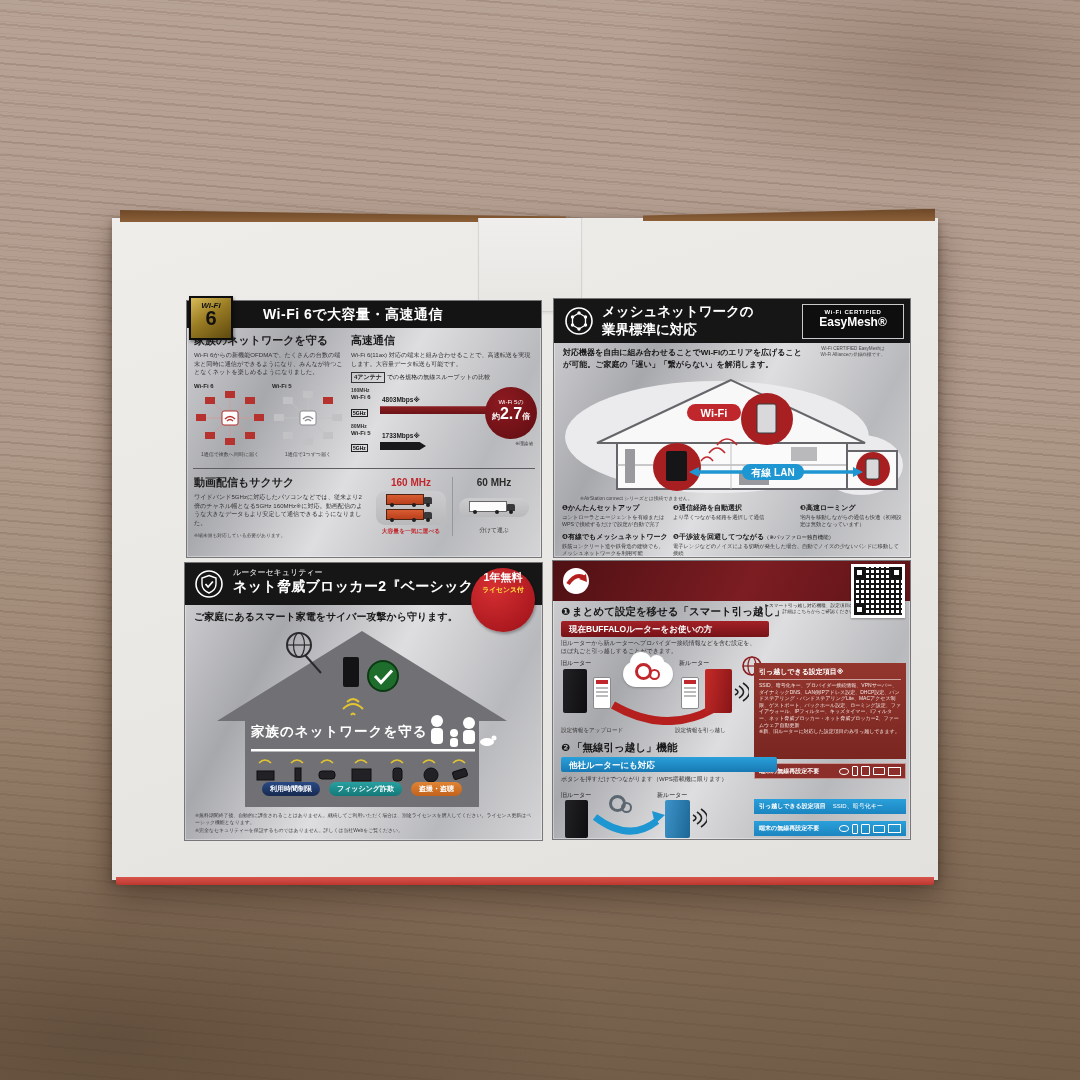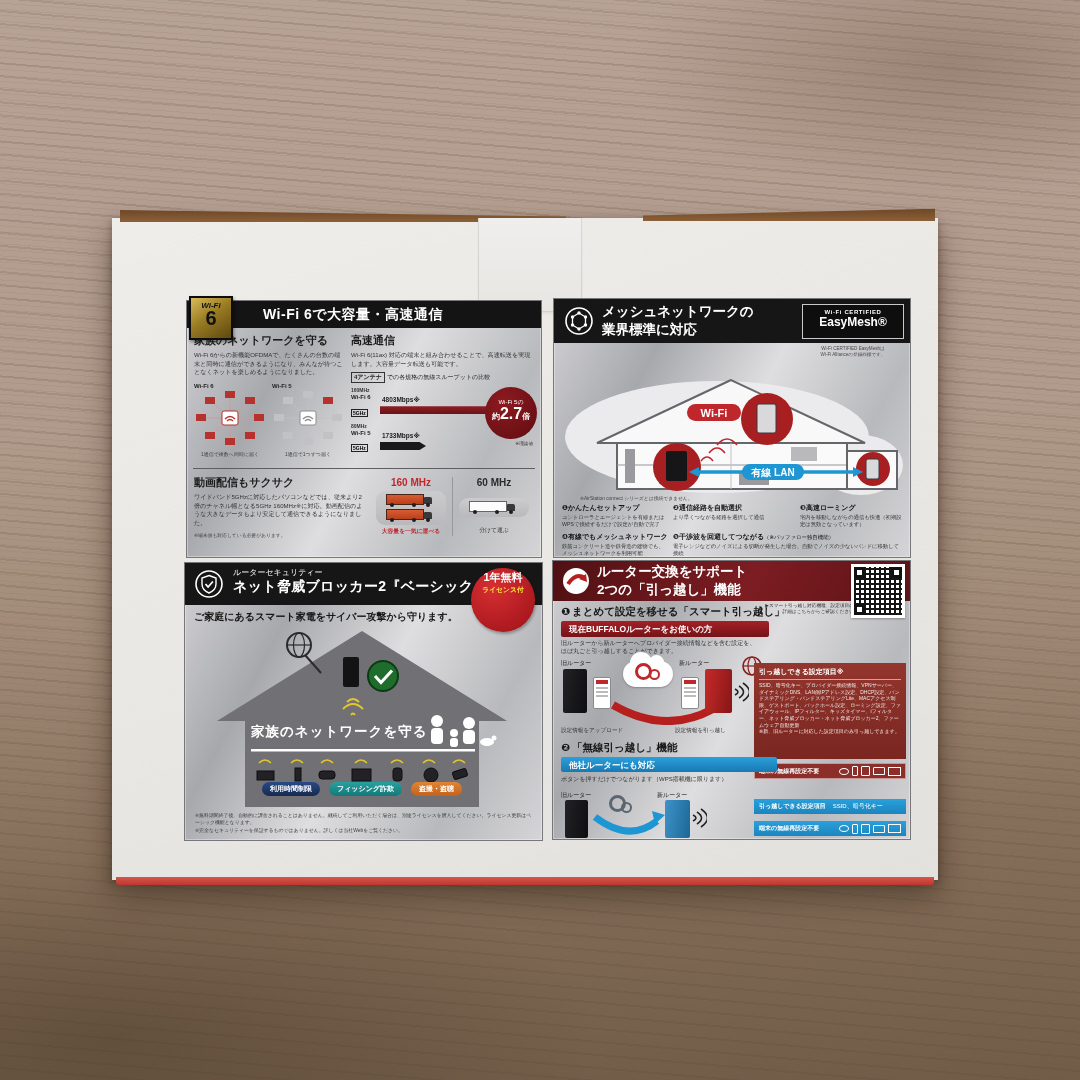--- a/index.html
+++ b/index.html
@@ -370,20 +370,21 @@
         <div class="easymesh">
           <div class="em1">Wi-Fi CERTIFIED</div>
           <div class="em2">EasyMesh®</div>
         </div>
       </div>
       <div class="em-note">
         <div>Wi-Fi CERTIFIED EasyMeshは</div>
         <div>Wi-Fi Allianceの登録商標です。</div>
       </div>
       <div class="p2-body">
+        <p class="p2-intro">対応機器を自由に組み合わせることでWi-Fiのエリアを広げることが可能。ご家庭の「遅い」「繋がらない」を解消します。</p>
         <svg class="house2" width="344" height="120" viewBox="0 0 344 120">
           <ellipse cx="158" cy="62" rx="152" ry="56" fill="#ebebed"></ellipse>
           <ellipse cx="302" cy="90" rx="42" ry="30" fill="#ebebed"></ellipse>
           <polygon points="172,5 38,68 306,68" fill="#f8f8f9" stroke="#66666a" stroke-width="2"></polygon>
           <rect x="58" y="68" width="230" height="46" fill="#fafafb" stroke="#66666a" stroke-width="2"></rect>
           <line x1="58" y1="90" x2="288" y2="90" stroke="#96969a" stroke-width="1.2"></line>
           <line x1="172" y1="68" x2="172" y2="114" stroke="#c2c2c5" stroke-width="1"></line>
           <rect x="288" y="76" width="50" height="38" fill="#fafafb" stroke="#66666a" stroke-width="2"></rect>
           <rect x="66" y="74" width="10" height="34" fill="#9a9a9e"></rect>
           <rect x="100" y="100" width="34" height="9" fill="#b9b9bc"></rect>
@@ -512,24 +513,20 @@
     </div>
 
     <div class="panel p4">
       <div class="p4-header">
         <div class="mig-ico">
           <svg width="26" height="26" viewBox="0 0 26 26">
             <path d="M5 16 q8 -12 17 -6" stroke="#b5201f" stroke-width="4" fill="none"></path>
             <polygon points="23,6 24,14 16,11" fill="#b5201f"></polygon>
           </svg>
         </div>
-        <div class="p4-title">
-          <div>ルーター交換をサポート</div>
-          <div>2つの「引っ越し」機能</div>
-        </div>
       </div>
       <div class="qr">
         <div class="qr-in">
             <span class="fp a">
               <span></span>
             </span>
             <span class="fp b">
               <span></span>
             </span>
             <span class="fp c">

